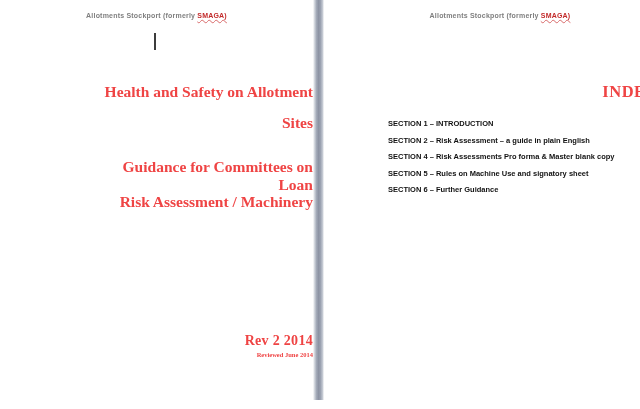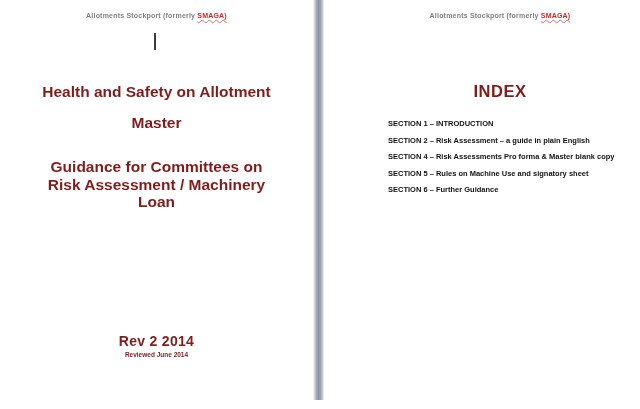--- a/index.html
+++ b/index.html
@@ -54,23 +54,24 @@
     left: 154px;
     top: 33px;
     width: 1.5px;
     height: 17px;
     background: #3c3c3c;
   }
   .centered-line {
     position: absolute;
     left: 0;
     width: 100%;
-    text-align: center;
-    color: #7f1d1d;
+    text-align: right;
+    color: #ef4444;
     font-weight: bold;
+    font-family: Liberation Serif, serif;
   }
   .lp-title1 { top: 83px;  font-size: 15.5px; }
   .lp-title2 { top: 114px; font-size: 15.5px; }
   .lp-sub    { top: 158px; font-size: 15.5px; line-height: 17.5px; }
   .lp-rev    { top: 333px; font-size: 14px; letter-spacing: 0.3px; }
   .lp-reviewed { top: 351px; font-size: 6.5px; }
   .rp-index  { top: 82px; font-size: 16.5px; letter-spacing: 0.5px; }
   .index-list {
     position: absolute;
     top: 116px;
@@ -92,26 +93,26 @@
 
   <div class="page page-left">
     <div class="doc-header">
       <span>Allotments Stockport (formerly </span><span class="highlight">SMAGA)</span>
     </div>
 
     <div class="text-cursor"></div>
 
     <div class="centered-line lp-title1">Health and Safety on Allotment</div>
 
-    <div class="centered-line lp-title2">Master</div>
+    <div class="centered-line lp-title2">Sites</div>
 
     <div class="centered-line lp-sub">
       <div>Guidance for Committees on</div>
+      <div>Loan</div>
       <div>Risk Assessment / Machinery</div>
-      <div>Loan</div>
     </div>
 
     <div class="centered-line lp-rev">Rev 2 2014</div>
 
     <div class="centered-line lp-reviewed">Reviewed June 2014</div>
   </div>
 
   <div class="page-divider"></div>
 
   <div class="page page-right">

